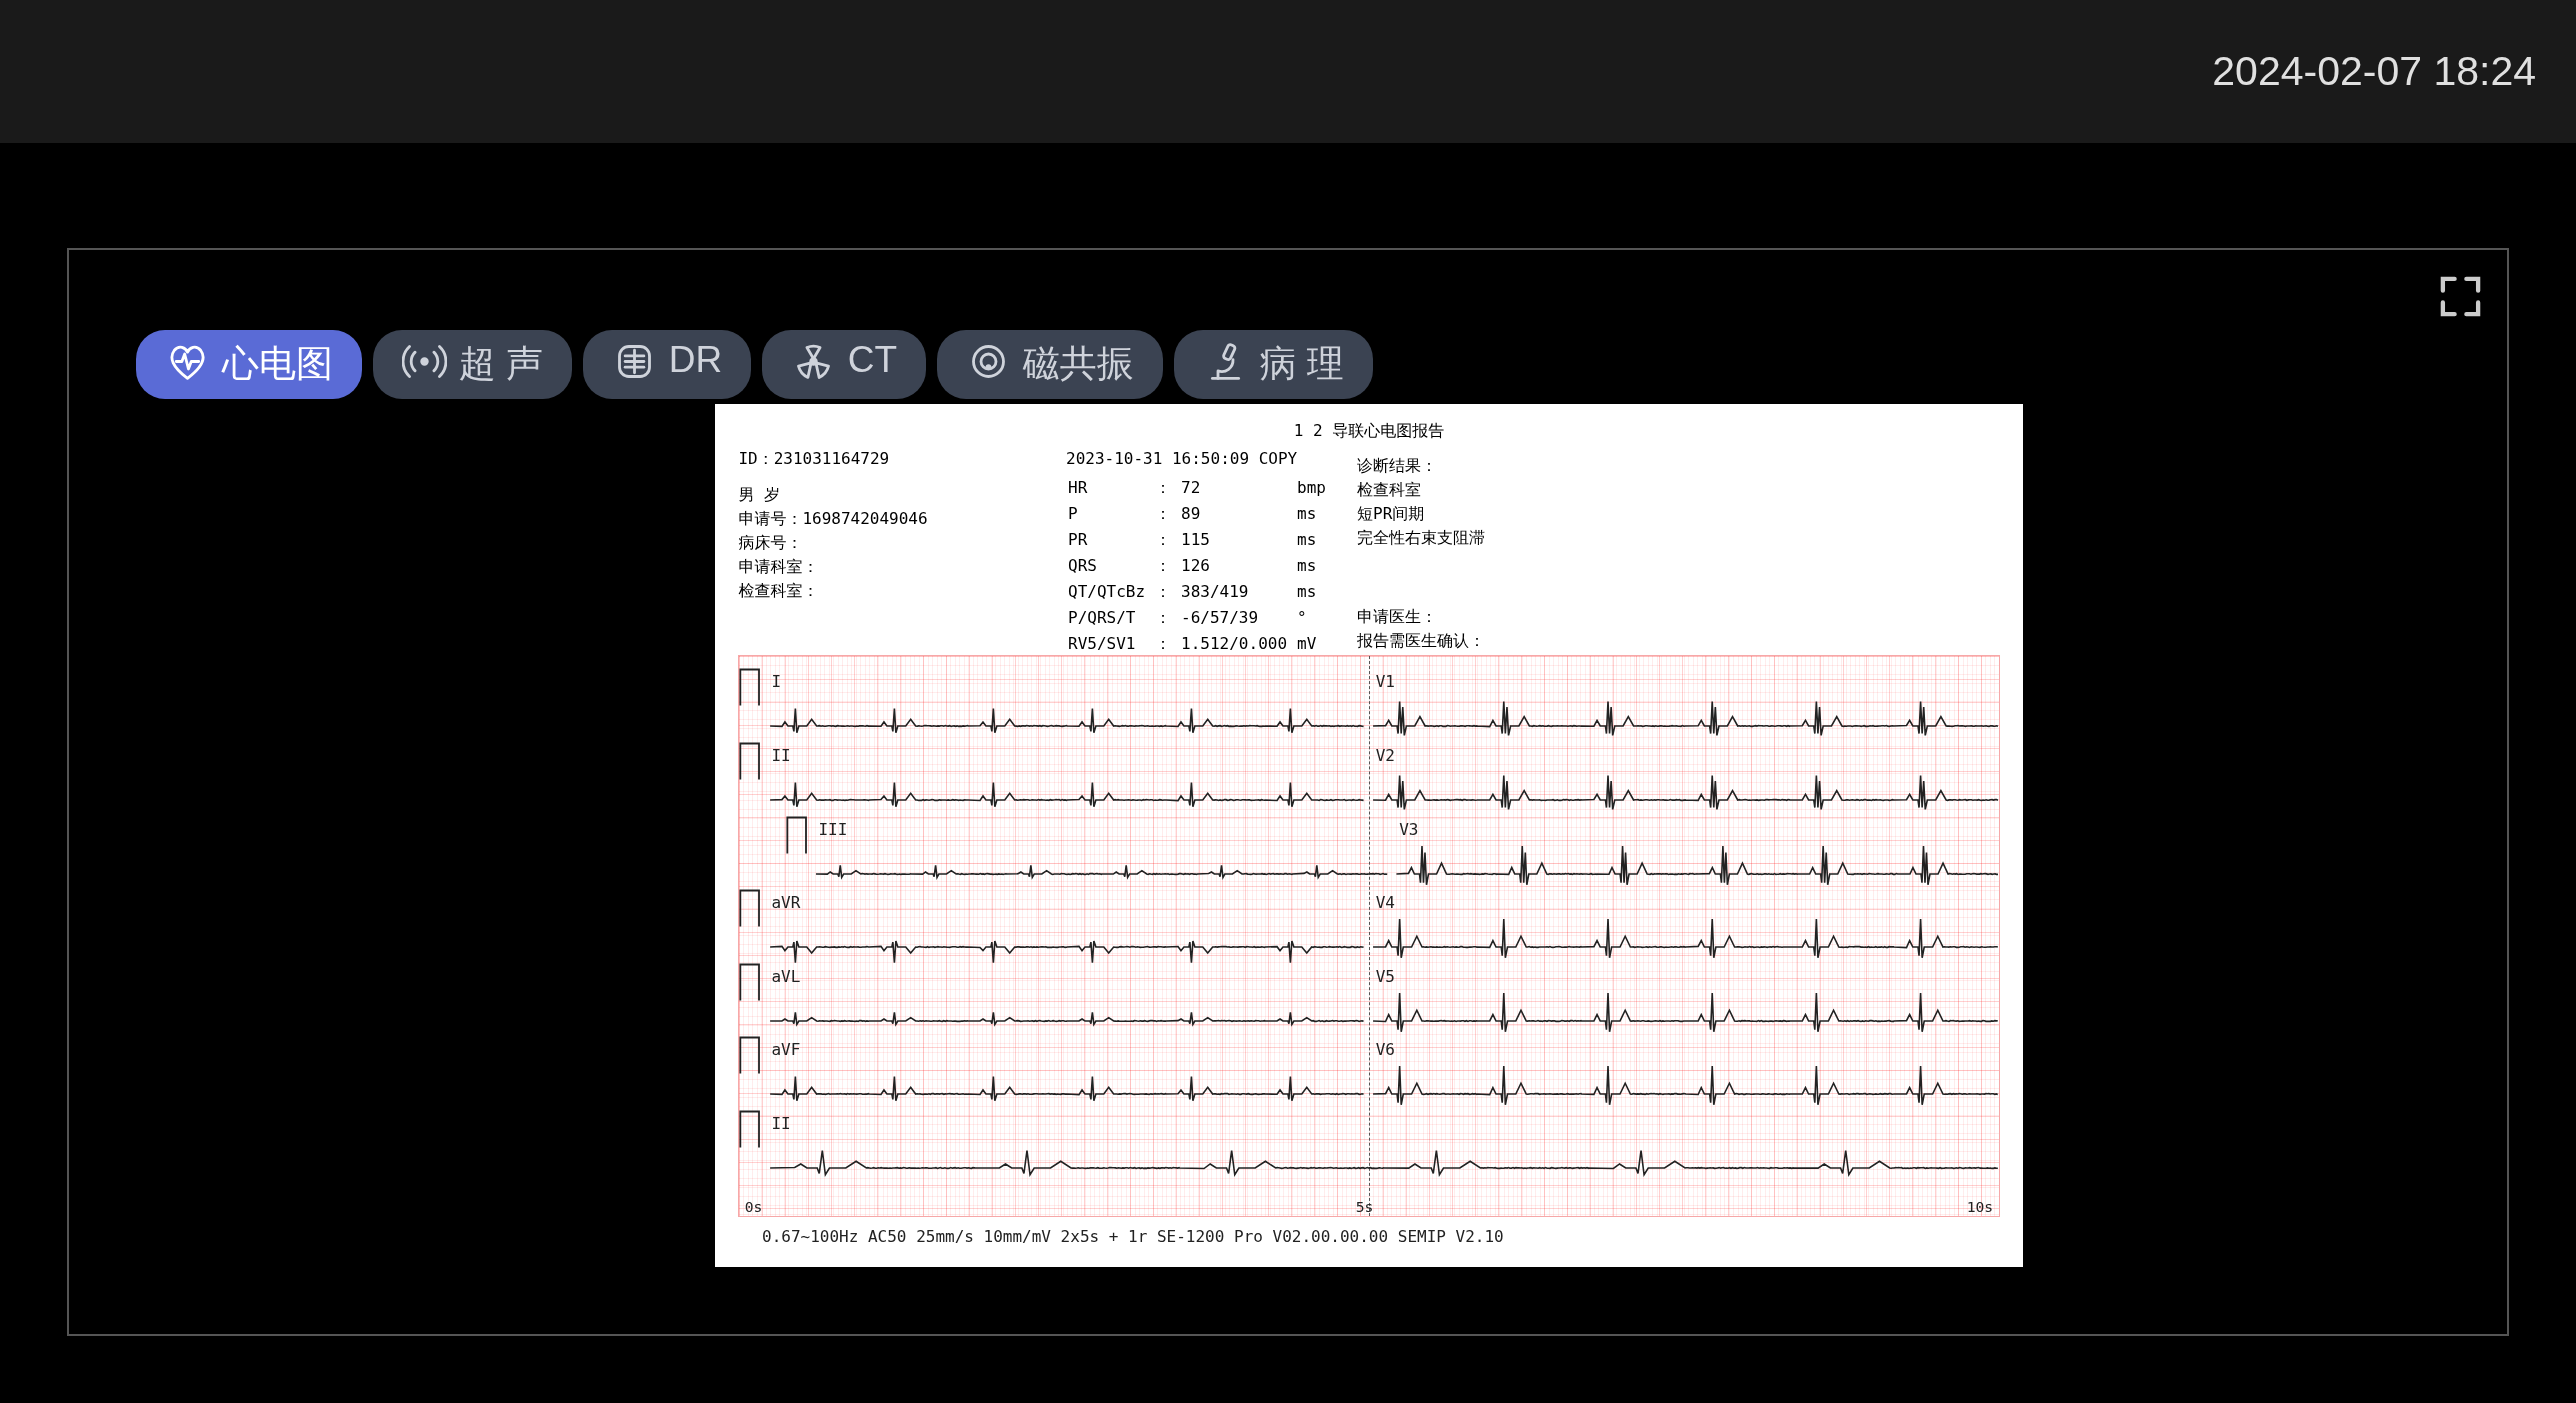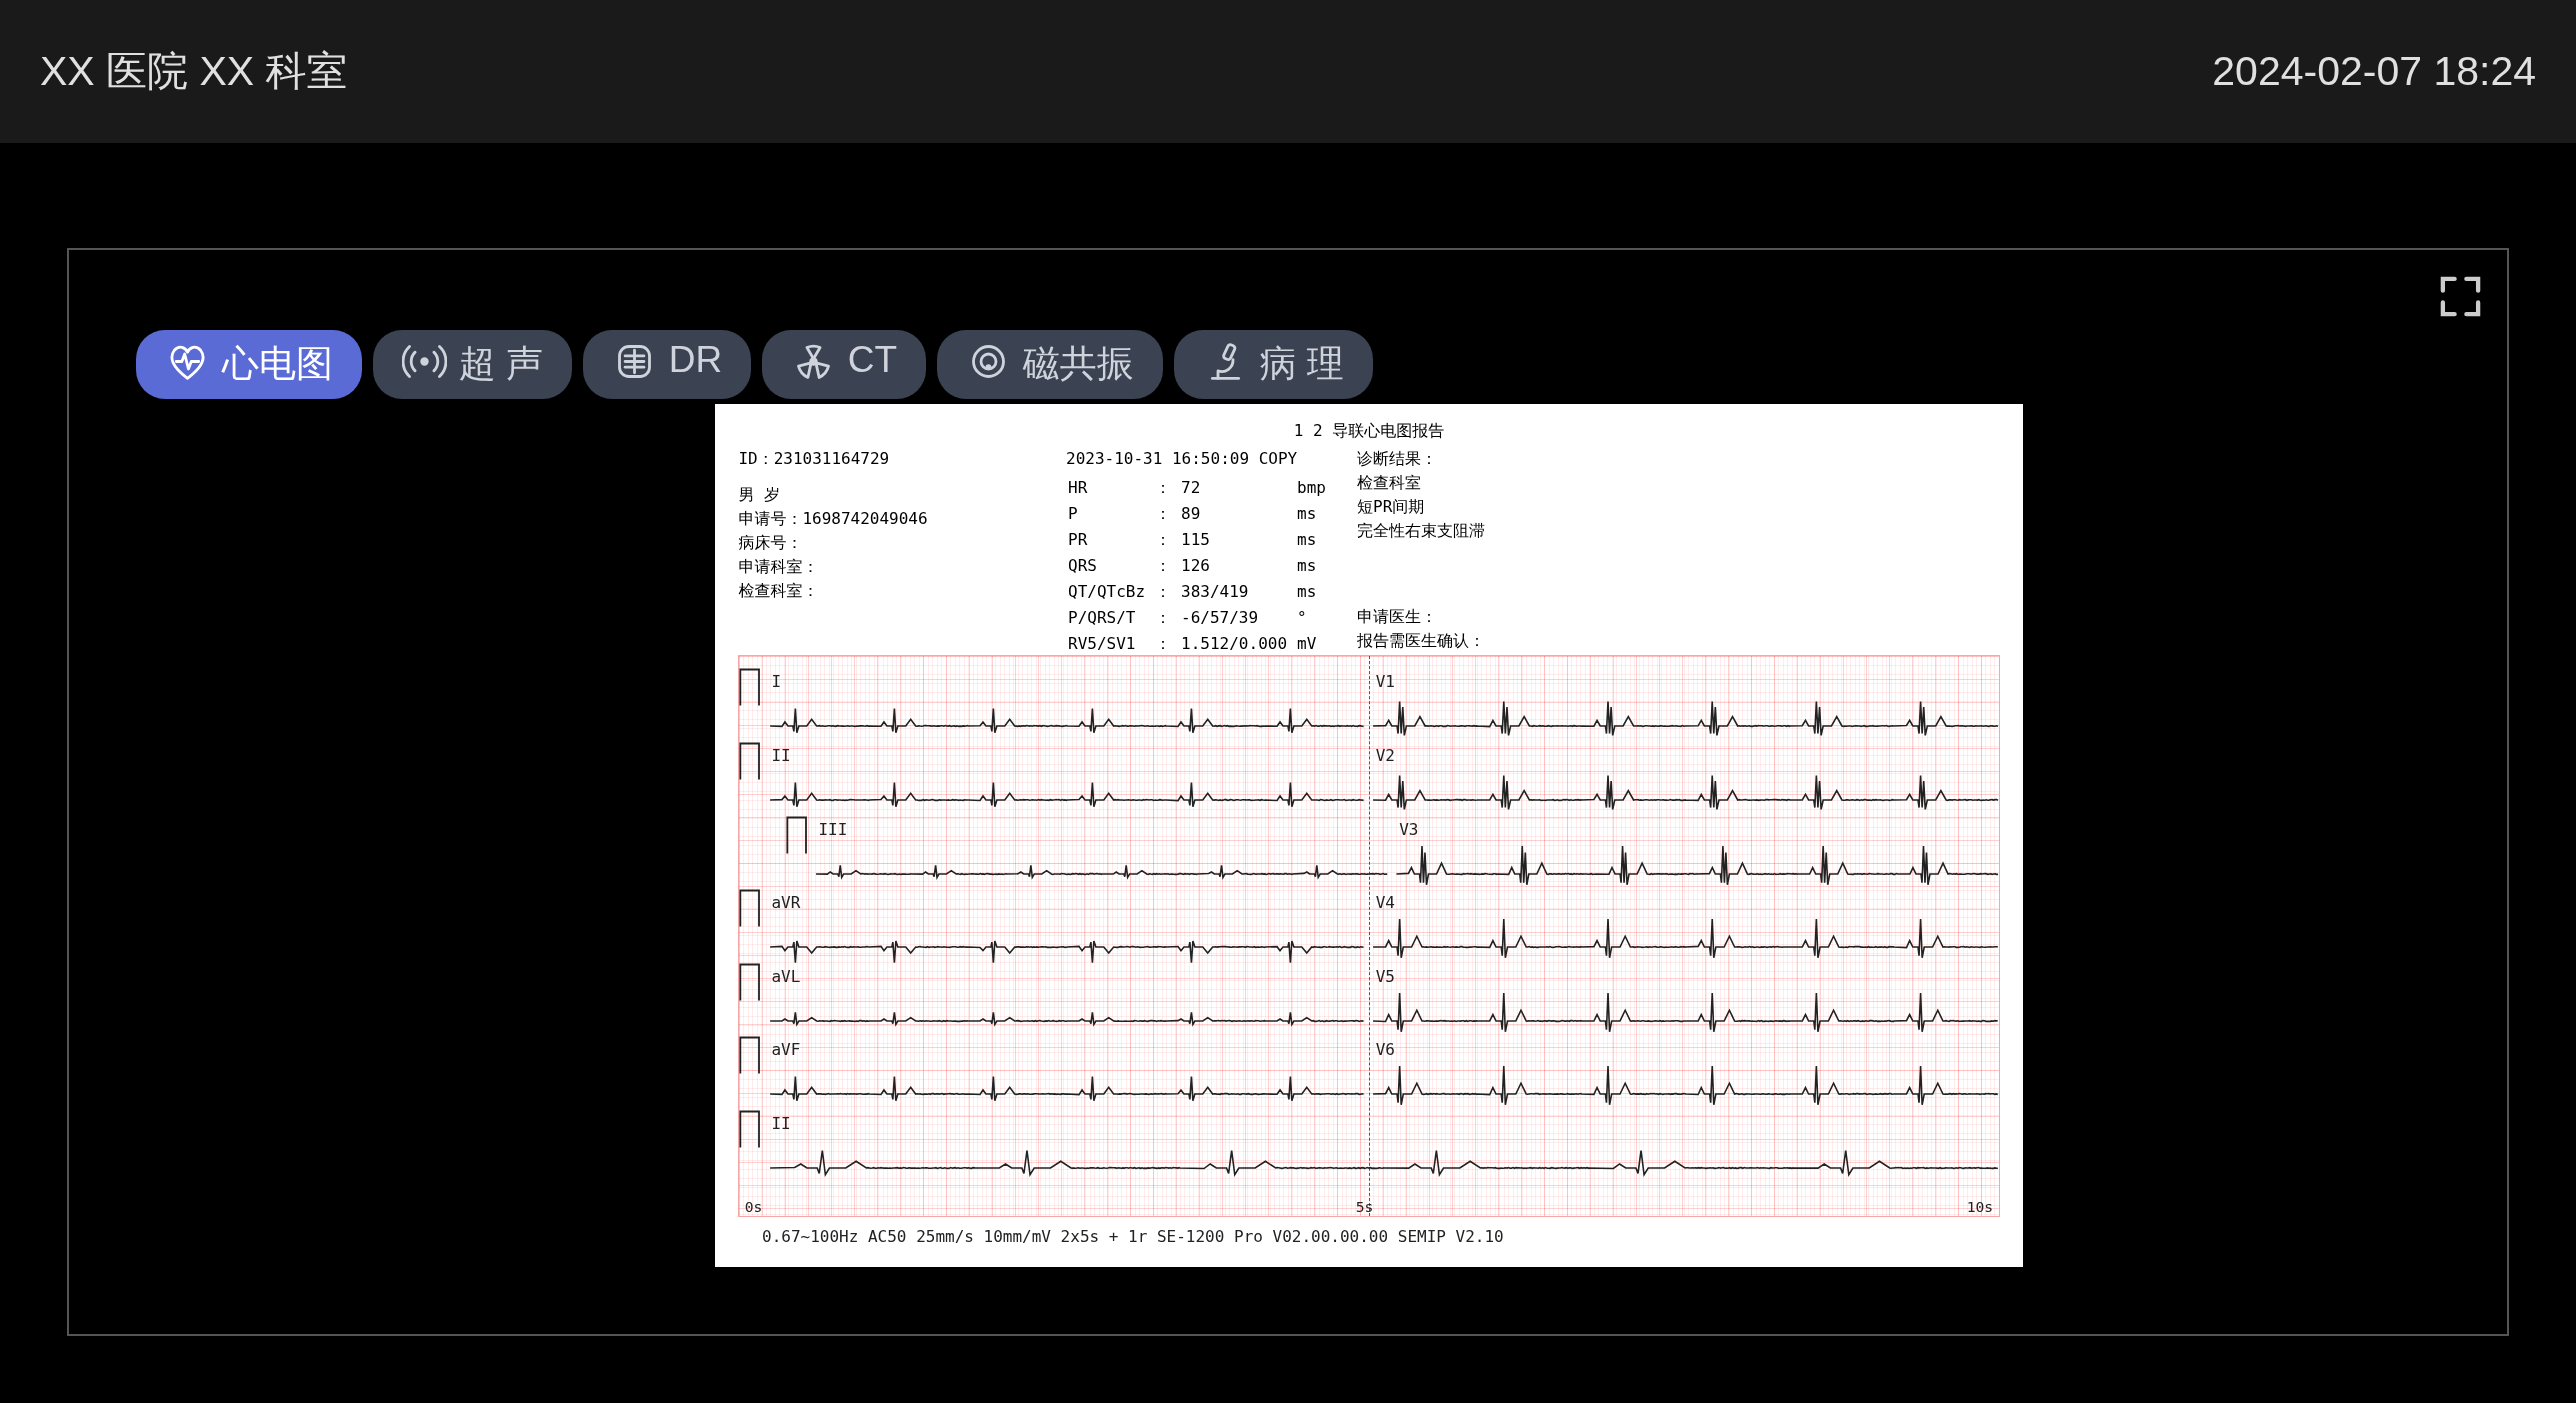--- a/index.html
+++ b/index.html
@@ -92,21 +92,21 @@
     font-size: 16px;
     padding-top: 16.7px;
   }
   .report .meta-block {
     position: absolute;
     font-size: 16px;
     line-height: 1.5;
   }
   .meta-left  { left: 23.4px;  top: 43px; }
   .meta-mid   { left: 351px; top: 43px; }
-  .meta-right { left: 642px; top: 43px; }
+  .meta-right { left: 642px; top: 50px; }
   .meta-bottom{ left: 642px; top: 201px; }
 
   .meta-mid table td { padding: 0 8px 0 0; font-size: 16px; margin-left: 48px; }
   .meta-mid .timestamp { padding-bottom: 2.7px; }
 
   
   .ecg-area {
     position: absolute;
     left: 23.4px;
     right: 23.4px;
@@ -171,21 +171,20 @@
     left: 47px;
     bottom: 21.4px;
     font-size: 16px;
     color: #222;
   }
 </style>
 </head>
 <body>
 
 <div class="header">
-  <div class="left">XX 医院 XX 科室</div>
   <div class="right">2024-02-07 18:24</div>
 </div>
 
 <div class="panel">
 
   <div class="expand-icon">
     <svg viewBox="0 0 24 24" fill="none" stroke="currentColor" stroke-width="2.2" stroke-linecap="round">
       <polyline points="15 3 21 3 21 9"></polyline>
       <polyline points="9 21 3 21 3 15"></polyline>
       <polyline points="3 9 3 3 9 3"></polyline>

